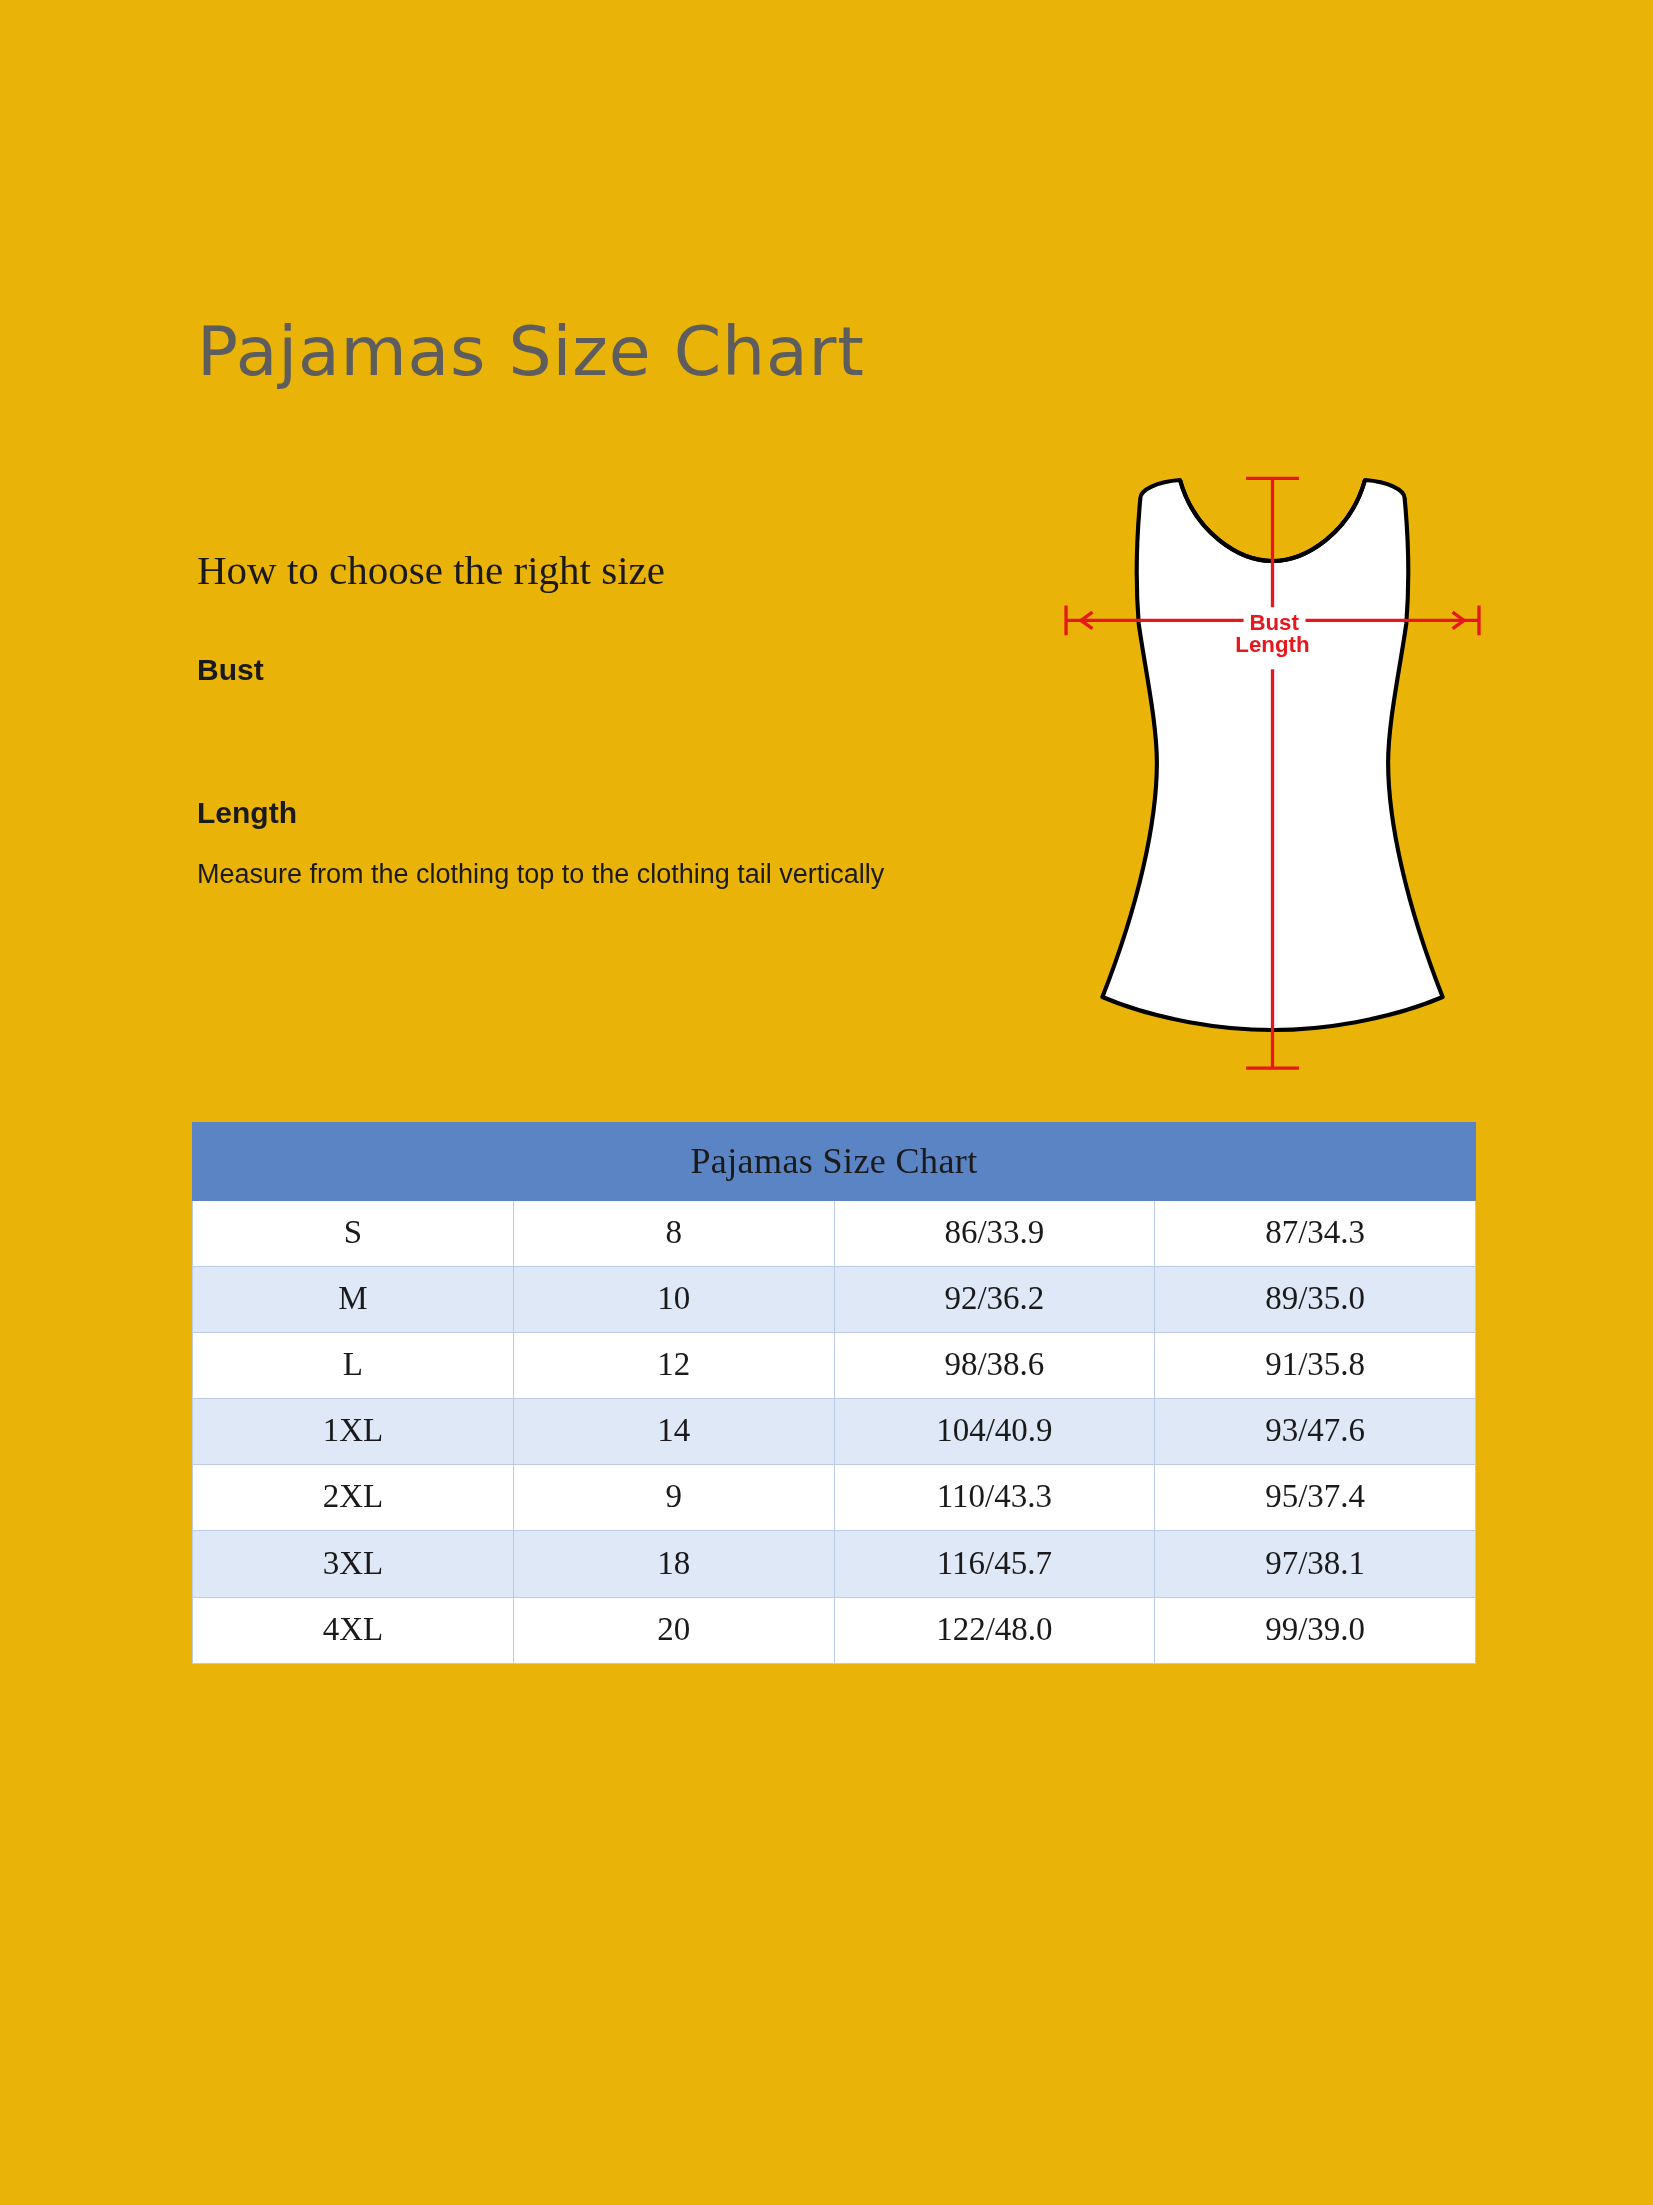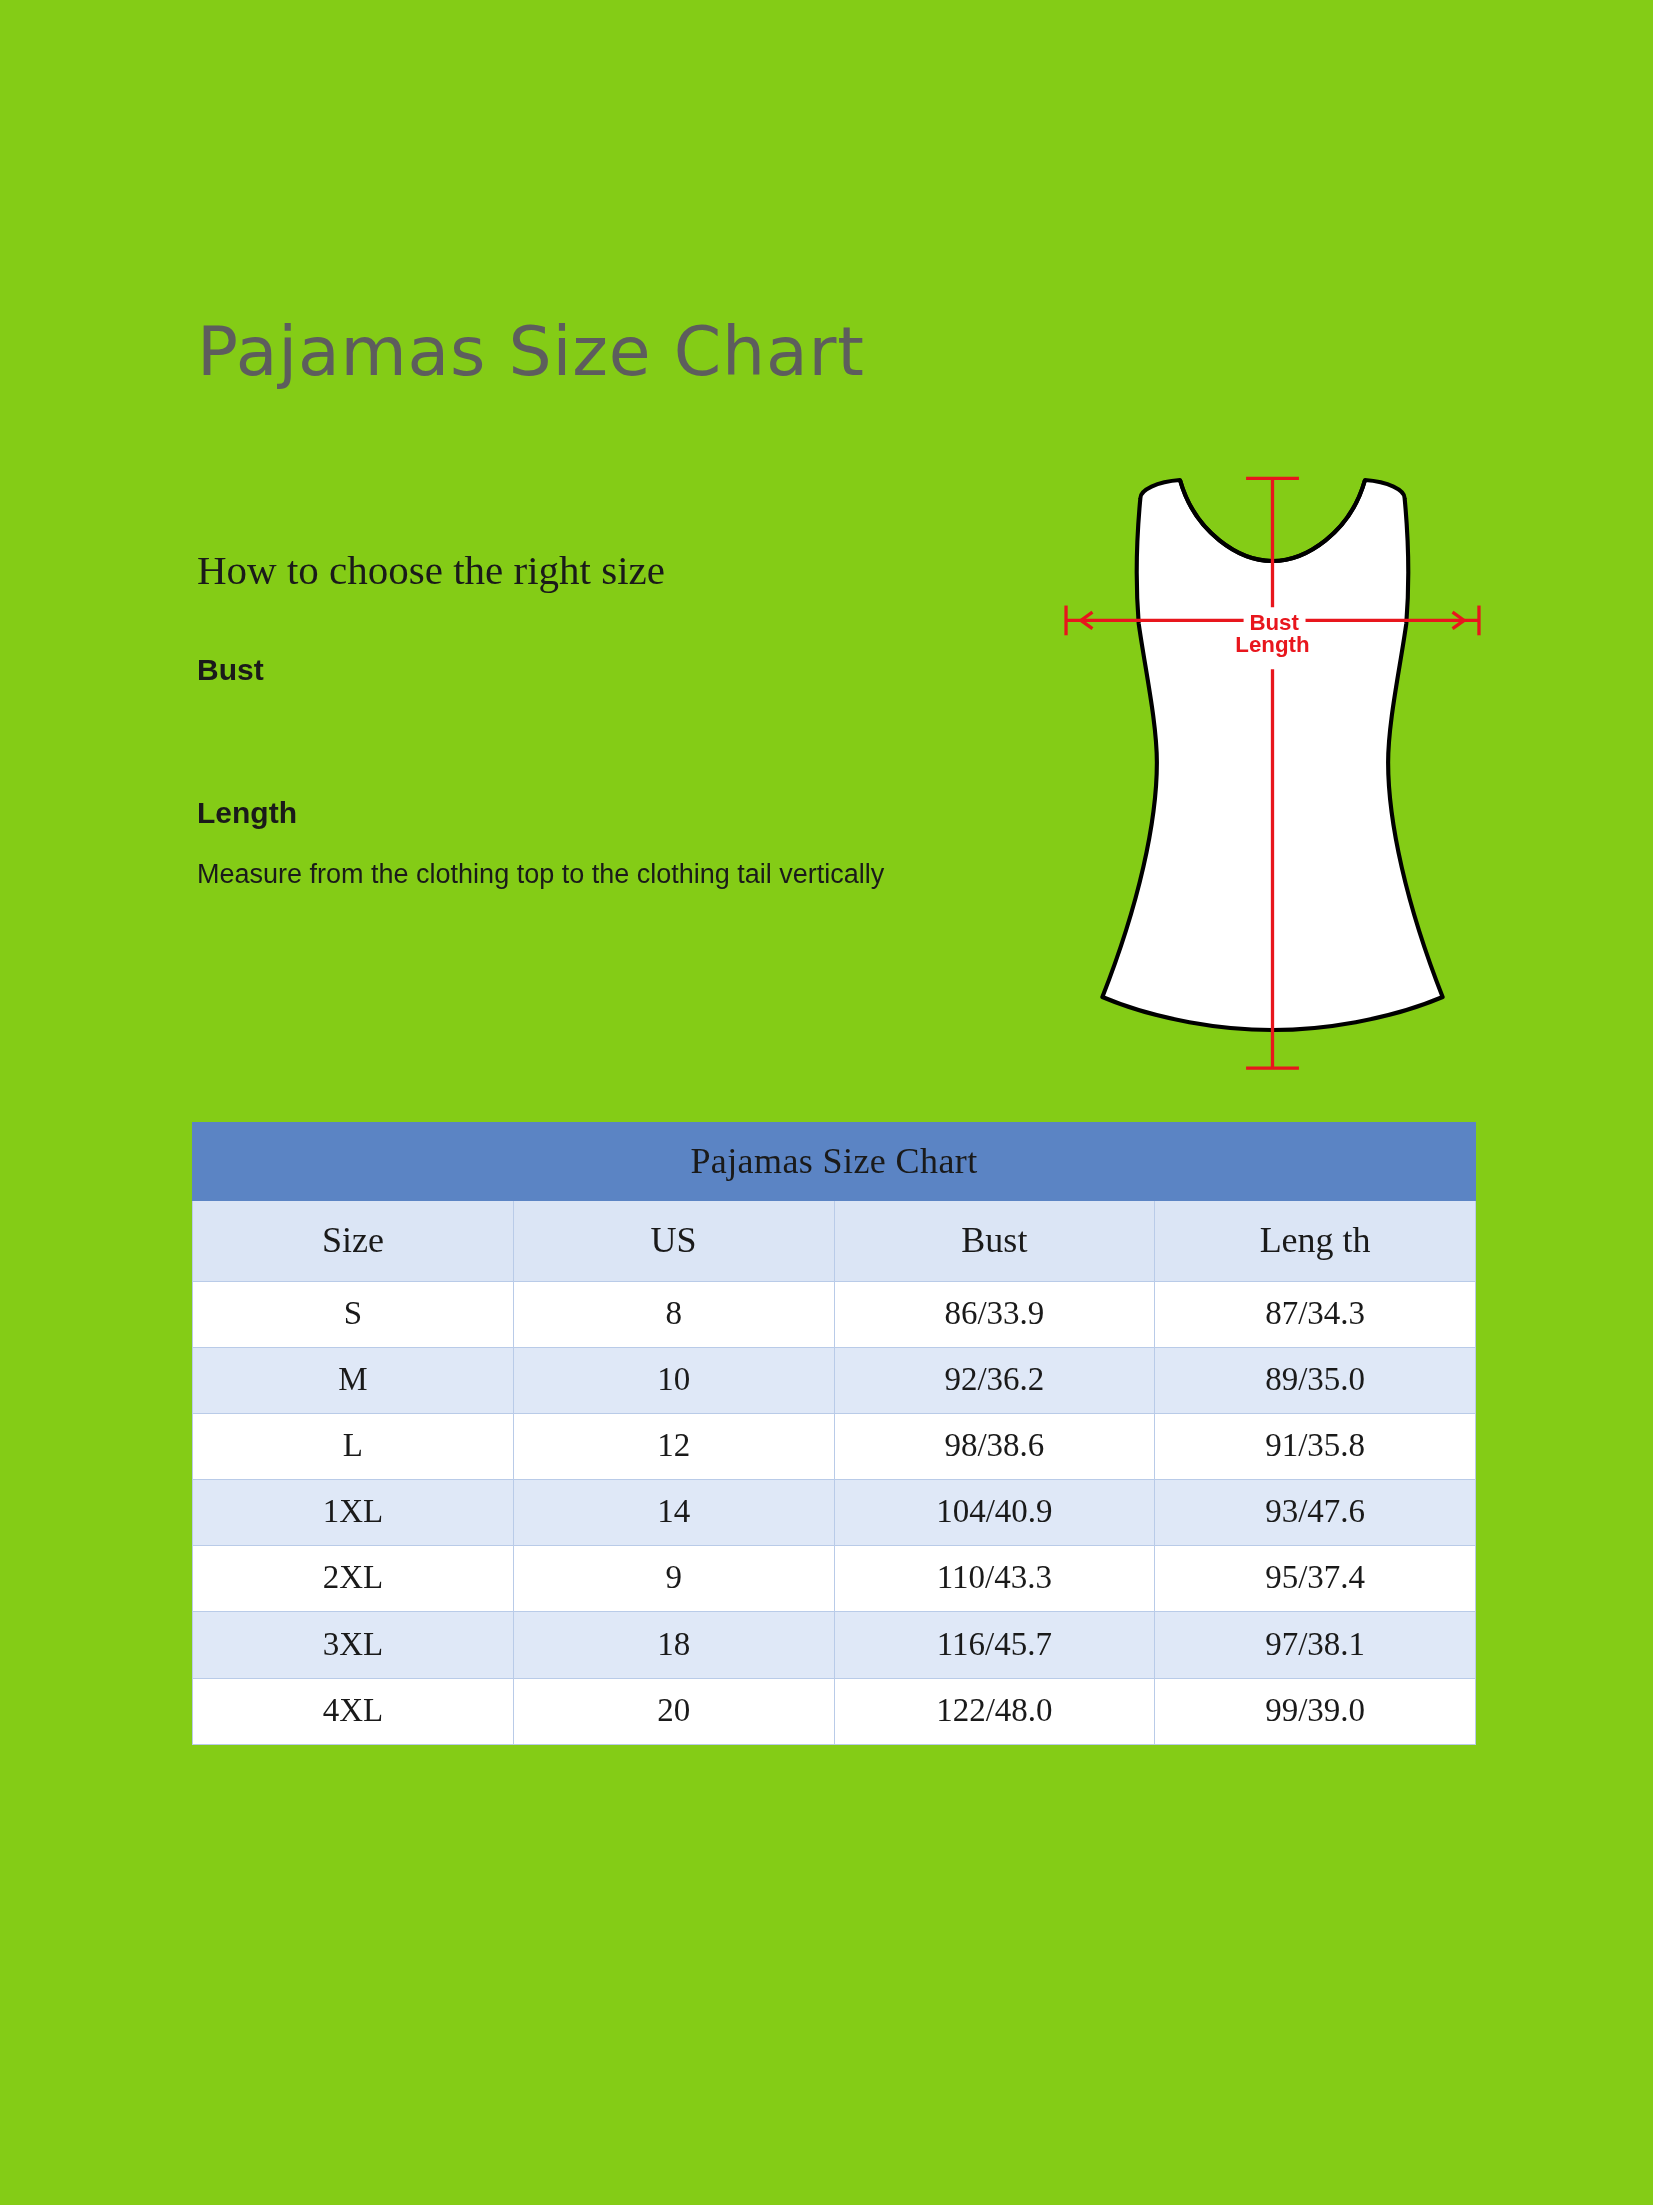--- a/index.html
+++ b/index.html
@@ -13,21 +13,21 @@
     font-family: "Liberation Sans", sans-serif;
     color: #222;
     position: relative;
     overflow: hidden;
   }
   .page {
     position: absolute;
     left: 0; top: 0;
     width: 1654px;
     height: 2205px;
-    background: #84cc16;
+    background: #eab308;
   }
 
   
   .title {
     position: absolute;
     left: 197px;
     top: 312px;
     font-family: "DejaVu Sans", sans-serif;
     font-size: 68px;
     font-weight: 400;
@@ -188,26 +188,20 @@
       <text x="290" y="214" text-anchor="middle" fill="#e8161d" font-family="Liberation Sans, sans-serif" font-size="27" font-weight="bold">Length</text>
     </svg>
   </div>
 
   <div class="table-wrap">
     <table class="size-table">
       <tbody>
         <tr>
           <td class="tbl-title" colspan="4">Pajamas Size Chart</td>
         </tr>
-        <tr class="hdr">
-          <td class="col-size">Size</td>
-          <td class="col-us">US</td>
-          <td class="col-bust">Bust</td>
-          <td class="col-len">Leng th</td>
-        </tr>
 
         <tr class="row row-light">
           <td>S</td>
           <td>8</td>
           <td>86/33.9</td>
           <td>87/34.3</td>
         </tr>
         <tr class="row row-tint">
           <td>M</td>
           <td>10</td>

